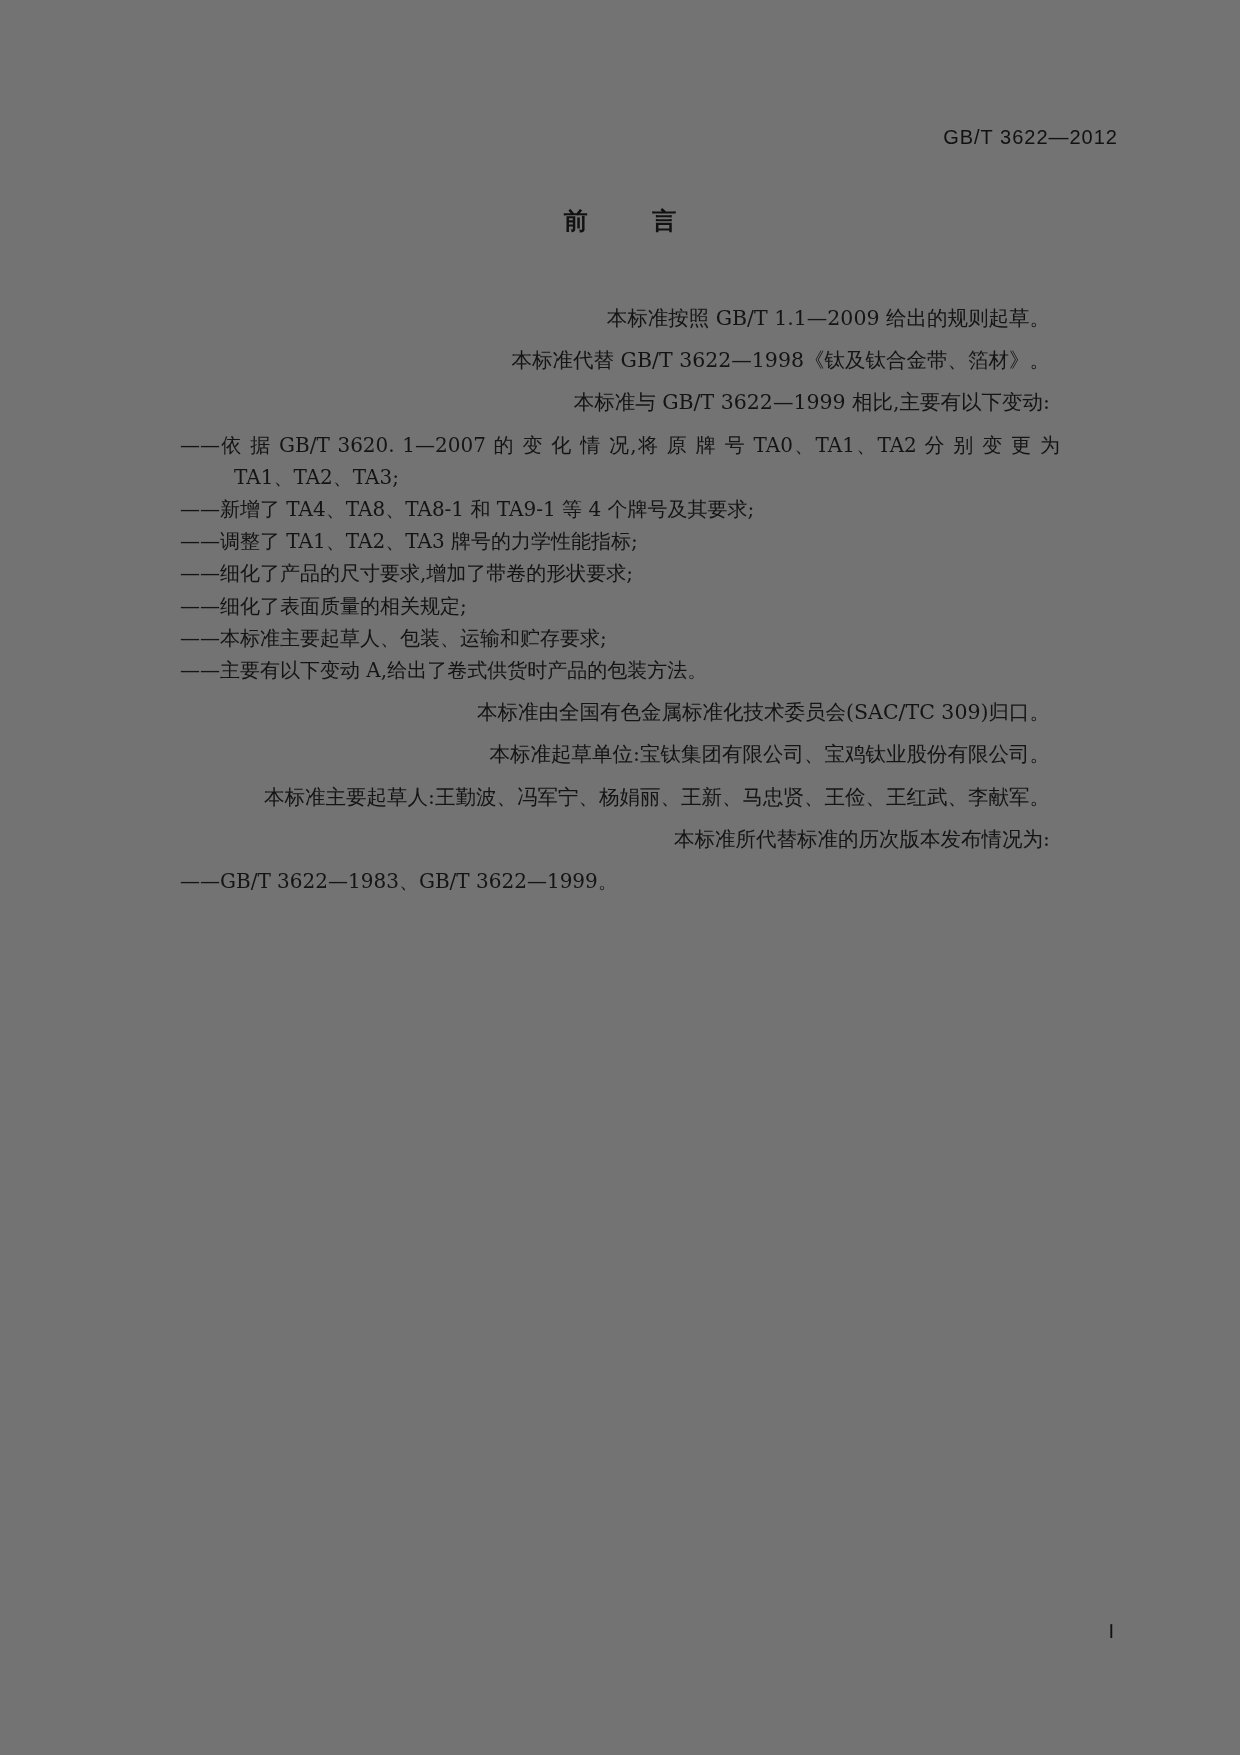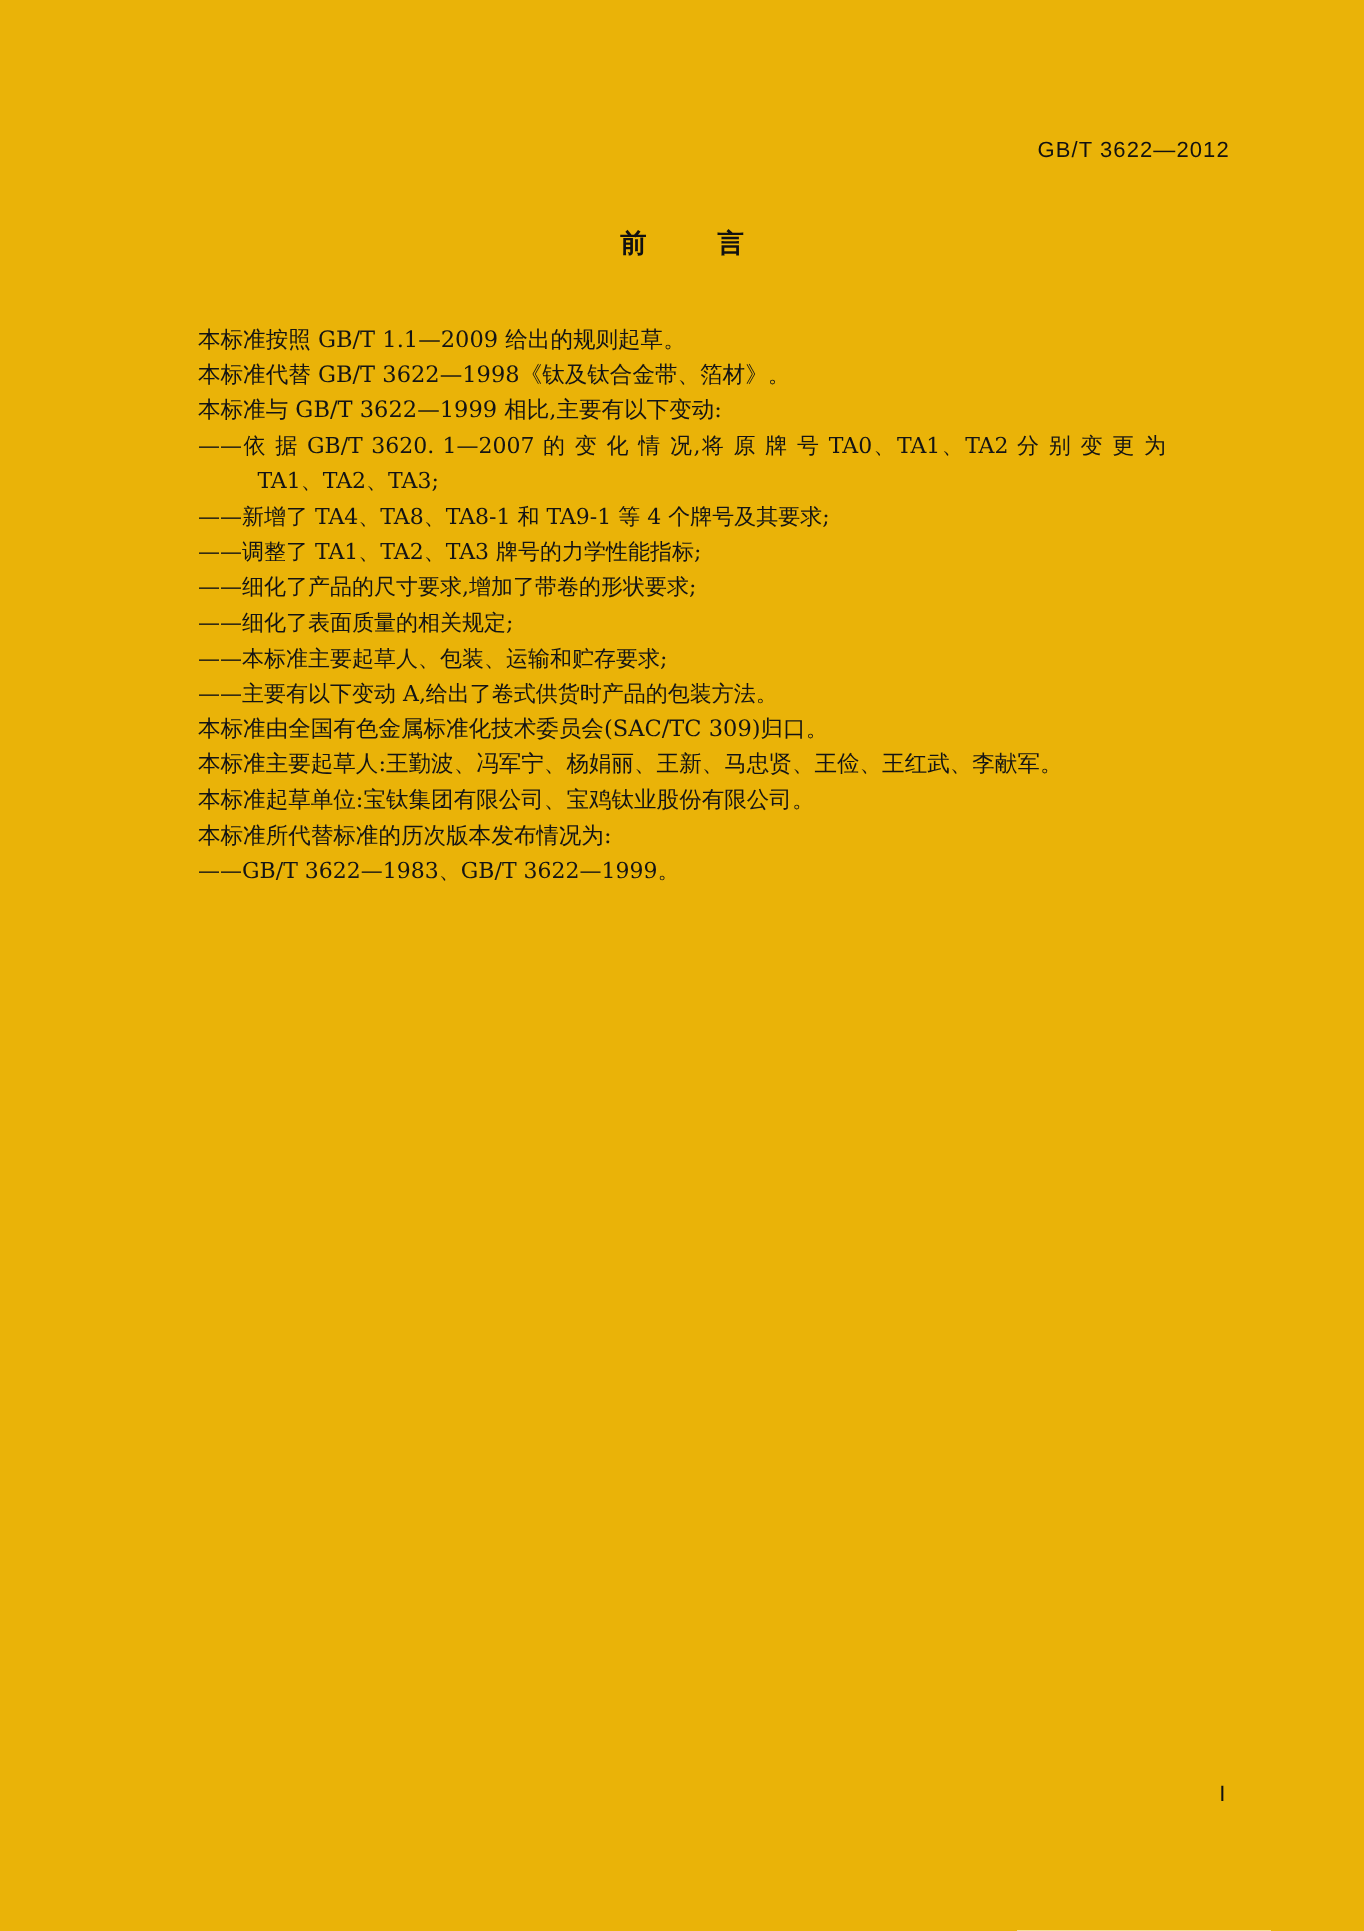--- a/index.html
+++ b/index.html
@@ -5,21 +5,21 @@
   html, body {
     margin: 0;
     padding: 0;
     background: #ffffff;
   }
   .page {
     position: relative;
     width: 1240px;
     height: 1755px;
     margin: 0 auto;
-    background: #eab308;
+    background: #737373;
     font-family: "DejaVu Serif", "Liberation Serif", serif;
     color: #1a1a1a;
     overflow: hidden;
   }
   .header-std {
     position: absolute;
     top: 126px;
     right: 122px;
     font-family: "Liberation Sans", sans-serif;
     font-size: 20px;
@@ -43,22 +43,23 @@
   .body-block {
     position: absolute;
     top: 292px;
     left: 180px;
     width: 880px;
   }
   .para {
     font-size: 20.5px;
     line-height: 32.2px;
     color: #141414;
-    margin: 0;
+    margin: 10px;
     white-space: nowrap;
+    text-align: right;
   }
   .dash-item {
     font-size: 20px;
     line-height: 32.2px;
     color: #141414;
     margin: 0;
     padding-left: 54px;
     text-indent: -54px;
     white-space: nowrap;
   }
@@ -92,22 +93,22 @@
 
     <p class="dash-item wrap">——依 据 GB/T 3620. 1—2007 的 变 化 情 况,将 原 牌 号 TA0、TA1、TA2 分 别 变 更 为 TA1、TA2、TA3;</p>
     <p class="dash-item">——新增了 TA4、TA8、TA8-1 和 TA9-1 等 4 个牌号及其要求;</p>
     <p class="dash-item">——调整了 TA1、TA2、TA3 牌号的力学性能指标;</p>
     <p class="dash-item">——细化了产品的尺寸要求,增加了带卷的形状要求;</p>
     <p class="dash-item">——细化了表面质量的相关规定;</p>
     <p class="dash-item">——本标准主要起草人、包装、运输和贮存要求;</p>
     <p class="dash-item">——主要有以下变动 A,给出了卷式供货时产品的包装方法。</p>
 
     <p class="para">本标准由全国有色金属标准化技术委员会(SAC/TC 309)归口。</p>
+    <p class="para">本标准起草单位:宝钛集团有限公司、宝鸡钛业股份有限公司。</p>
     <p class="para">本标准主要起草人:王勤波、冯军宁、杨娟丽、王新、马忠贤、王俭、王红武、李献军。</p>
-    <p class="para">本标准起草单位:宝钛集团有限公司、宝鸡钛业股份有限公司。</p>
     <p class="para">本标准所代替标准的历次版本发布情况为:</p>
 
     <p class="dash-item">——GB/T 3622—1983、GB/T 3622—1999。</p>
 
   </div>
 
   <div class="folio">Ⅰ</div>
 
 </div>
 

